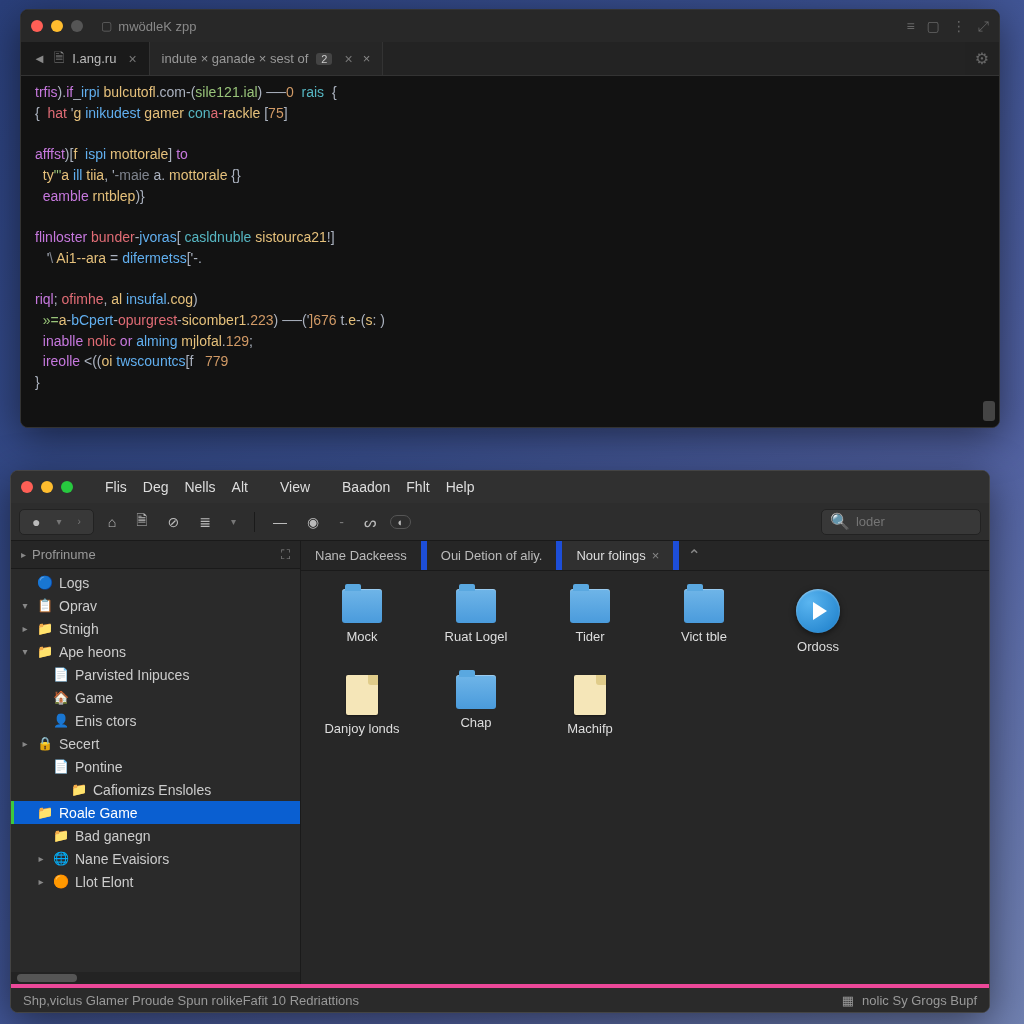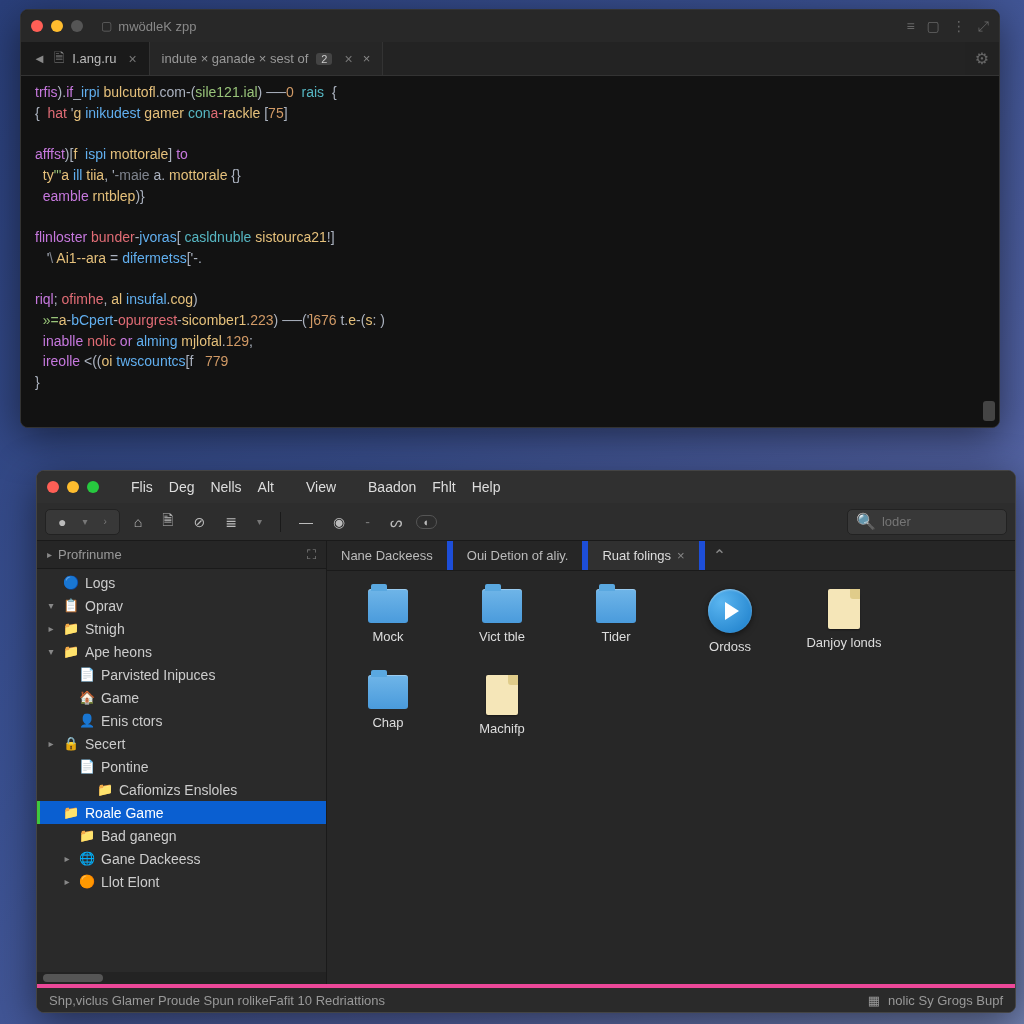--- a/index.html
+++ b/index.html
@@ -24,21 +24,21 @@
 .ed-tab .x2{color:#888;margin-left:2px;}
 .ed-tab-gutter{flex:1;background:#232323;}
 .ed-tab-settings{color:#666;padding:0 10px;display:flex;align-items:center;}
 
 .editor-body{flex:1;background:#121212;padding:6px 14px;font-family:Menlo,Consolas,monospace;font-size:14px;line-height:1.48;color:#ccc;position:relative;overflow:hidden;}
 .code-line{white-space:pre;}
 .kw{color:#c678dd;} .fn{color:#61afef;} .id{color:#e5c07b;} .str{color:#98c379;} .num{color:#d19a66;} .cm{color:#7f848e;margin-top:36px;} .op{color:#abb2bf;} .ty{color:#56b6c2;} .pr{color:#e06c75;}
 .scrollbar{position:absolute;right:4px;bottom:6px;width:12px;height:20px;background:#444;border-radius:3px;}
 
 
-.fm-window{position:absolute;left:36px;top:470px;width:980px;height:543px;background:#2a2a2a;border-radius:8px;box-shadow:0 10px 40px rgba(0,0,0,0.5);display:flex;flex-direction:column;overflow:hidden;border:1px solid #444;}
+.fm-window{position:absolute;left:10px;top:470px;width:980px;height:543px;background:#2a2a2a;border-radius:8px;box-shadow:0 10px 40px rgba(0,0,0,0.5);display:flex;flex-direction:column;overflow:hidden;border:1px solid #444;}
 .fm-titlebar{height:32px;background:#303030;display:flex;align-items:center;padding:0 10px;gap:8px;}
 .fm-titlebar .traffic .tr-gre{background:#27c93f;}
 .fm-menubar{display:flex;gap:4px;padding-left:18px;}
 .fm-menubar span{color:#ddd;font-size:14px;padding:2px 6px;cursor:pointer;}
 .fm-toolbar{height:38px;background:#2d2d2d;border-bottom:1px solid #1a1a1a;display:flex;align-items:center;padding:0 8px;gap:8px;}
 .tb-group{display:flex;align-items:center;gap:4px;background:#383838;border:1px solid #222;border-radius:5px;padding:2px 6px;height:26px;}
 .tb-btn{color:#bbb;font-size:14px;padding:2px 6px;cursor:pointer;display:flex;align-items:center;}
 .tb-sep{width:1px;height:20px;background:#1a1a1a;margin:0 4px;}
 .tb-search{margin-left:auto;background:#383838;border:1px solid #222;border-radius:5px;height:26px;width:160px;display:flex;align-items:center;padding:0 8px;gap:6px;color:#888;}
 .tb-search input{background:none;border:none;outline:none;color:#22c55e;font-size:13px;width:110px;}
@@ -244,21 +244,21 @@
             <span>Roale Game</span>
           </div>
           <div class="sb-row indent1 ">
             <span class="chev"></span>
             <span class="ricon i-fldr">📁</span>
             <span>Bad ganegn</span>
           </div>
           <div class="sb-row indent1 ">
             <span class="chev">▸</span>
             <span class="ricon ">🌐</span>
-            <span>Gane Dackeess</span>
+            <span>Nane Evaisiors</span>
           </div>
           <div class="sb-row indent1 ">
             <span class="chev">▸</span>
             <span class="ricon ">🟠</span>
             <span>Llot Elont</span>
           </div>
         </div>
       <div class="sb-scroll">
           <div class="thumb"></div>
         </div>
@@ -266,39 +266,43 @@
 
     <div class="fm-main">
       <div class="fm-tabs" id="fmtabs">
           <div class="fm-tab">
             <span>Nane Dackeess</span>
           </div>
           <div class="fm-tab">
             <span>Oui Detion of aliy.</span>
           </div>
           <div class="fm-tab active">
-            <span>Ruat folings</span>
+            <span>Nour folings</span>
             <span class="close">×</span>
           </div>
           <div class="fm-tab-actions">
             <span>⌃</span>
           </div>
         </div>
       <div class="fm-content" id="fmcontent">
           <div class="file-item">
             <div class="folder-icon"></div>
             <div class="label">Mock</div>
           </div>
           <div class="file-item">
             <div class="folder-icon"></div>
+            <div class="label">Ruat Logel</div>
+          </div>
+          <div class="file-item">
+            <div class="folder-icon"></div>
+            <div class="label">Tider</div>
+          </div>
+          <div class="file-item">
+            <div class="folder-icon"></div>
             <div class="label">Vict tble</div>
-          </div>
-          <div class="file-item">
-            <div class="folder-icon"></div>
-            <div class="label">Tider</div>
           </div>
           <div class="file-item">
             <div class="play-icon"></div>
             <div class="label">Ordoss</div>
           </div>
           <div class="file-item">
             <div class="doc-icon"></div>
             <div class="label">Danjoy londs</div>
           </div>
           <div class="file-item">

